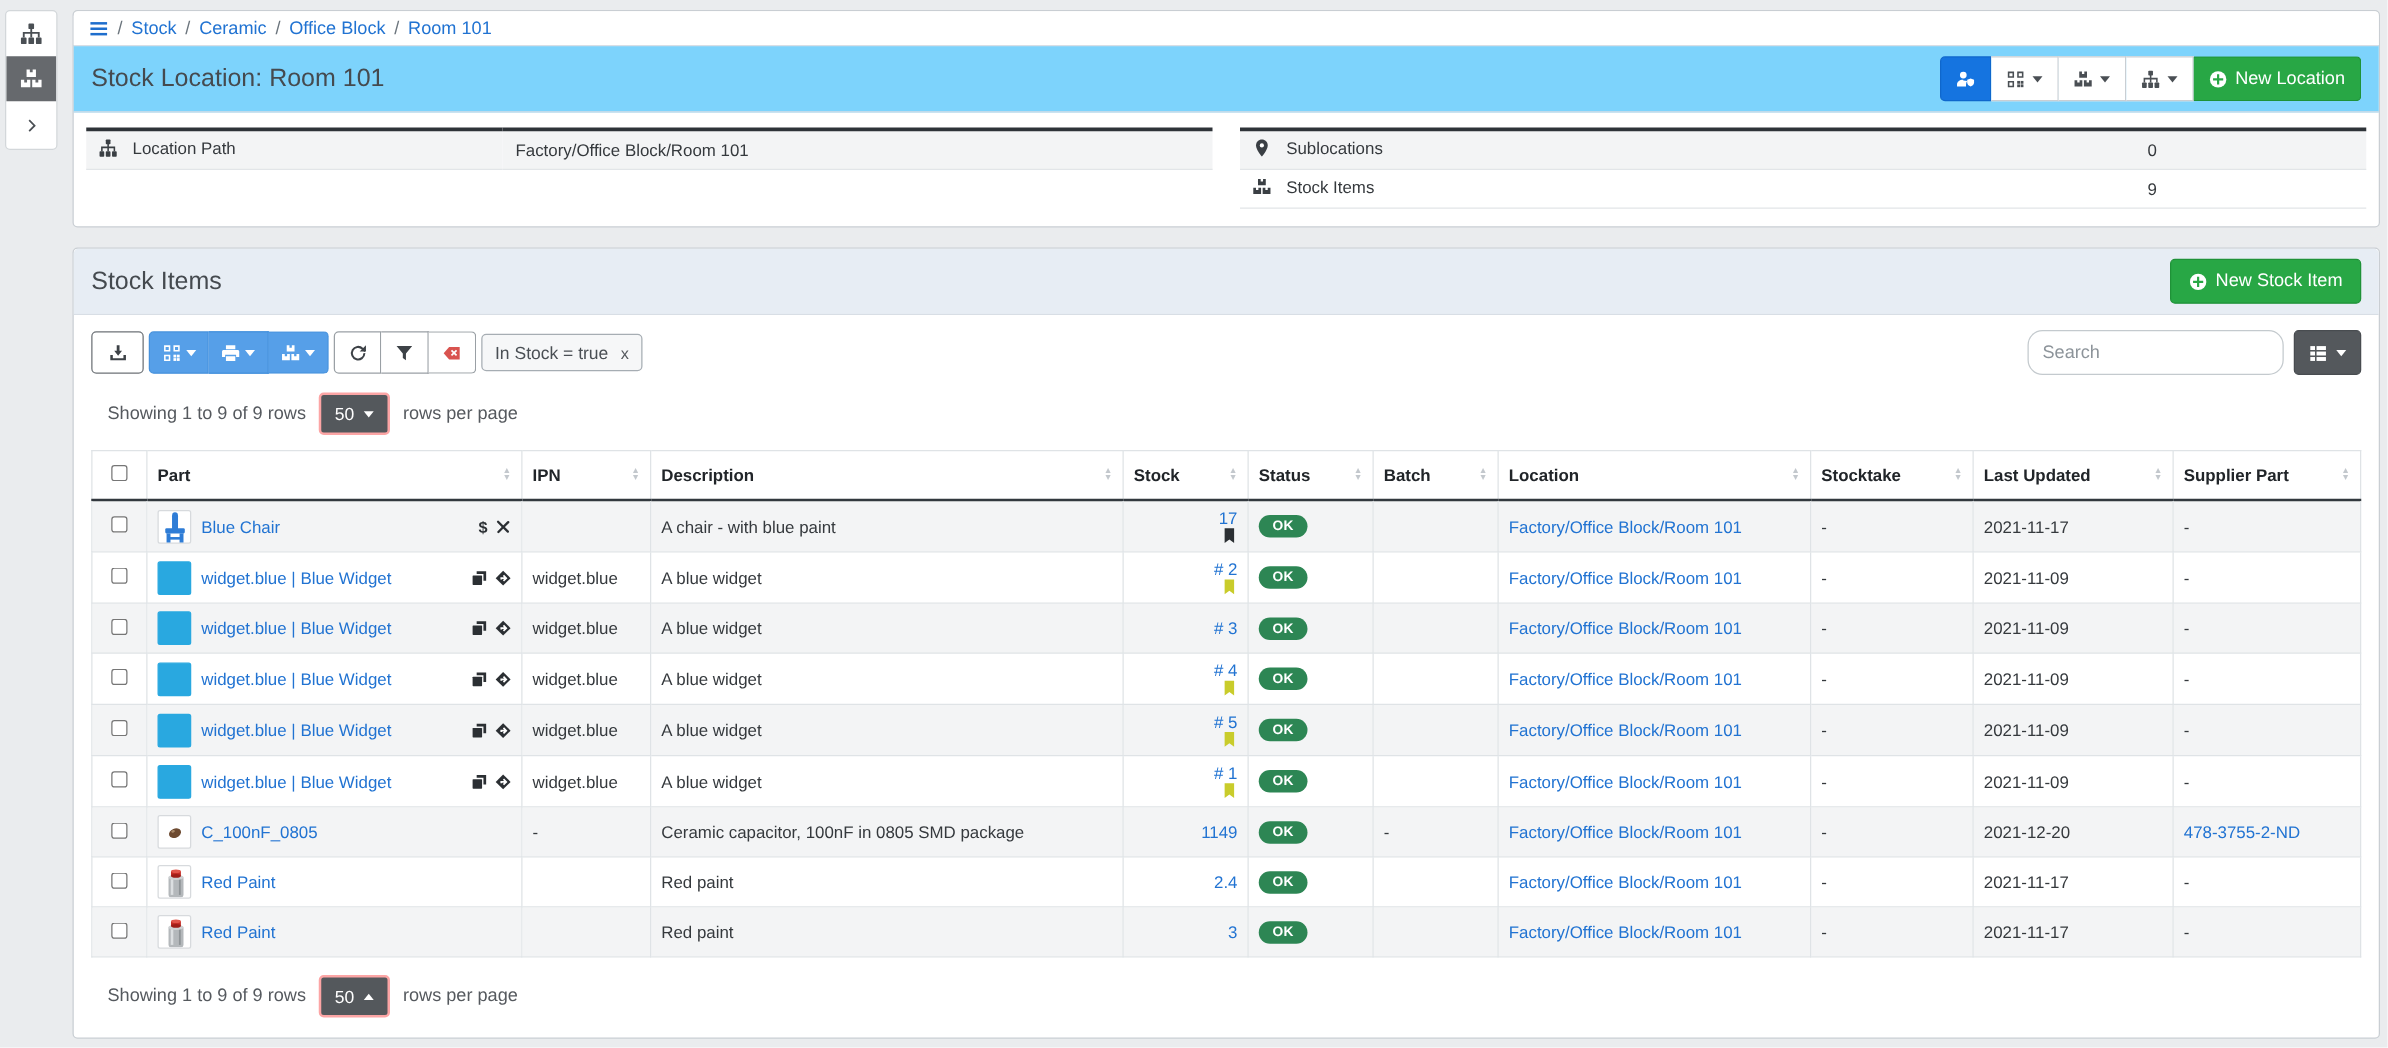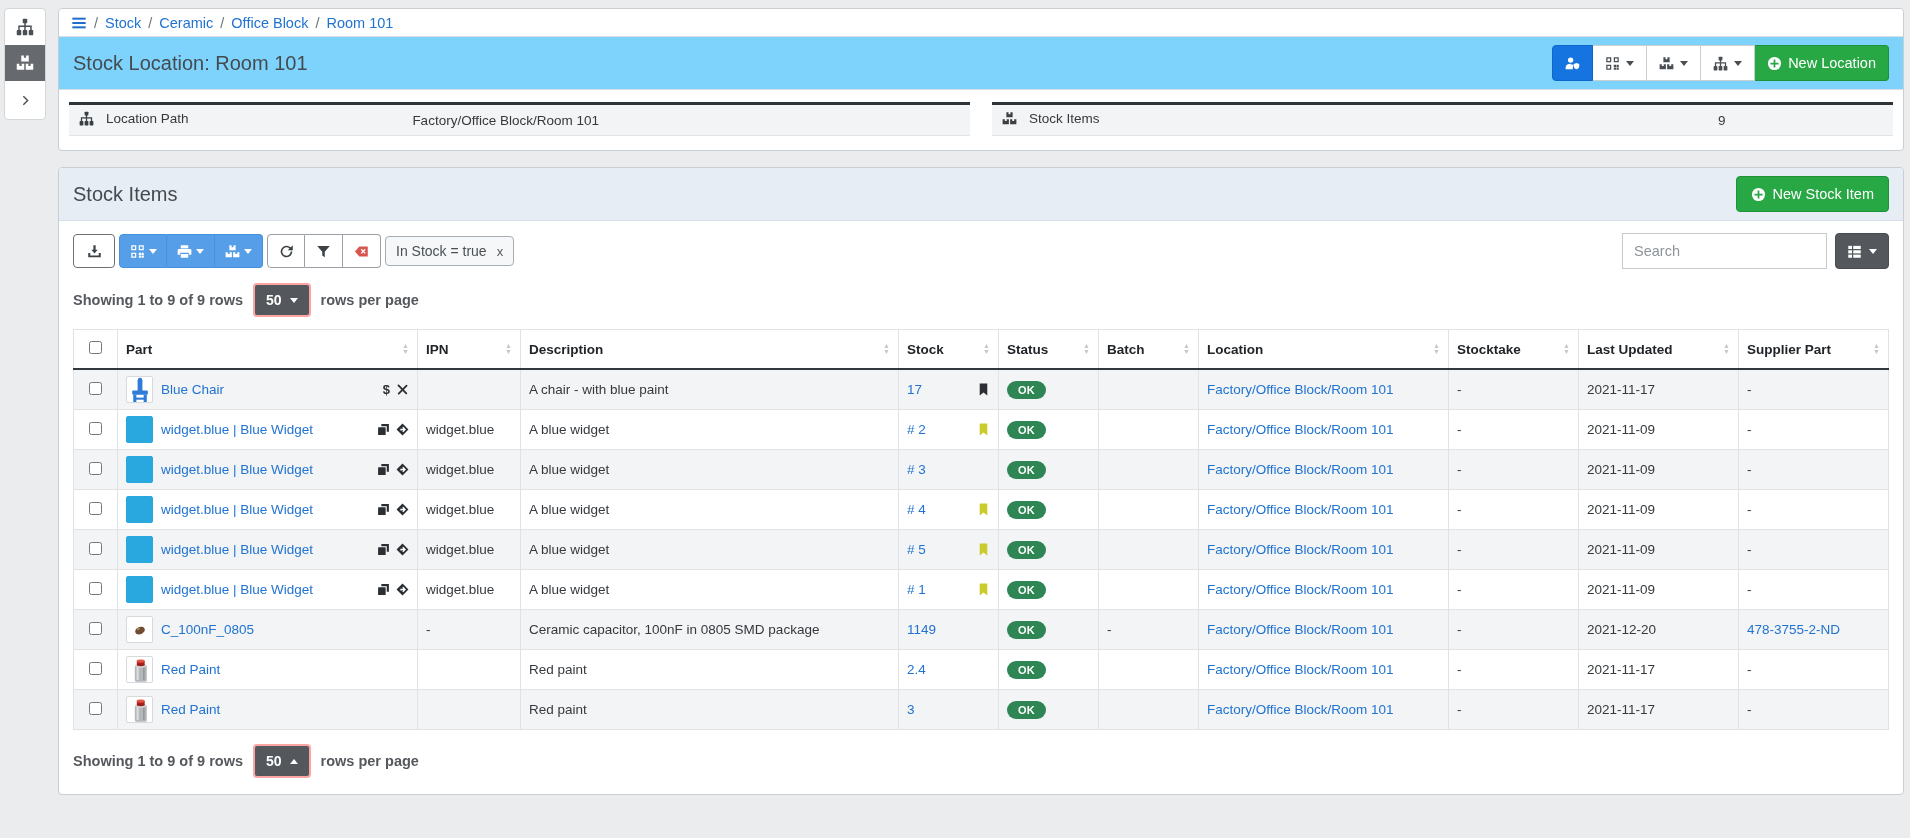--- a/index.html
+++ b/index.html
@@ -69,47 +69,47 @@
   .tb-group { display:flex; }
   .tb-group .tb-btn { border-radius:0; border-left-width:0; width:48px; }
   .tb-group .tb-btn:first-child { border-radius:4px 0 0 4px; border-left-width:1px; }
   .tb-group .tb-btn:last-child { border-radius:0 4px 4px 0; }
   .tb-group.blue .tb-btn { background:#569fe8; border-color:#4691dc; color:#fff; }
   .tb-group.util .tb-btn { width:38px; border-color:#9aa0a5; }
   .chip { display:inline-flex; align-items:center; gap:10px; border:1px solid #a6adb3; background:#f6f7f8;
           border-radius:4px; padding:6px 10px; font-size:14px; color:#4a4f54; cursor:pointer; }
   .chip-x { font-size:13px; color:#55595e; cursor:pointer; }
   .search-box { margin-left:auto; display:flex; gap:8px; align-items:center; }
-  .search-box input { width:205px; height:36px; border:1px solid #c4cace; border-radius:0; padding:0 11px;
+  .search-box input { width:205px; height:36px; border:1px solid #c4cace; border-radius:12px; padding:0 11px;
                       font-size:14.5px; color:#35393d; font-family:inherit; }
   .search-box input::placeholder { color:#8d949a; }
   .dark-btn { background:#54585c; border:1px solid #484c50; color:#fff; border-radius:4px; height:36px;
               display:inline-flex; align-items:center; gap:7px; padding:0 11px; cursor:pointer; }
 
-  .showing-row { display:flex; align-items:center; gap:10px; margin:14px 0 12px; color:#55595e; font-size:14.5px;font-weight:bold;}
+  .showing-row { display:flex; align-items:center; gap:10px; margin:14px 13px 12px; color:#55595e; font-size:14.5px;}
   .pg-btn { background:#54585c; border:2px solid #fca5a5; color:#fff; border-radius:4px;
             display:inline-flex; align-items:center; gap:8px; padding:7px 11px; font-size:14px; cursor:pointer;}
 
   
   table.data { width:100%; border-collapse:collapse; table-layout:fixed; font-size:13.5px; }
   table.data th, table.data td { border:1px solid #dfe3e6; padding:6px 8px; text-align:left; vertical-align:middle;
                                  overflow:hidden; white-space:nowrap; }
   table.data thead th { font-weight:bold; color:#212529; border-bottom:2px solid #32383e; padding:11px 8px; cursor:pointer;}
   table.data thead th .th-flex { display:flex; align-items:center; }
   .sort { display:inline-flex; flex-direction:column; margin-left:auto; color:#c3c8cd; font-size:7px; line-height:6px;}
   tr.striped td { background:#f3f4f5; }
   .cb-cell { text-align:center !important; }
   .part-flex { display:flex; align-items:center; gap:8px; }
   .thumb { width:27px; height:27px; background:#fff; border:1px solid #d7dadd; border-radius:2px;
            display:inline-flex; align-items:center; justify-content:center; flex:none; }
   .thumb.widget { background:#29a8e0; border-color:#29a8e0; }
   .thumb svg { width:25px; height:25px; }
   .part-icons { margin-left:auto; display:inline-flex; align-items:center; gap:6px; color:#2b2f33; }
   .dollar { font-weight:bold; font-size:13px; color:#2b2f33; }
-  .stock-flex { display:flex; align-items:center; }
+  .stock-flex { display:flex; align-items:flex-end;flex-direction:column; }
   .stock-flex .flag { margin-left:auto; }
   .badge-ok { display:inline-block; background:#2d8654; color:#fff; font-size:11px; font-weight:bold;
               padding:3px 11px; border-radius:11px; letter-spacing:.3px; }
 </style>
 </head>
 <body>
 
 <div class="page">
   <aside class="sidebar">
     <div class="side-item">
@@ -268,20 +268,33 @@
             <td>Factory/Office Block/Room 101</td>
           </tr>
         </tbody>
           </table>
         <table class="info-table">
           <colgroup>
               <col>
               <col style="width:185px">
             </colgroup>
           <tbody>
+              <tr>
+            <td><span class="info-label">
+              <span class="icon" style="color:#3a3f44">
+                      <svg viewBox="0 0 24 24" xmlns="http://www.w3.org/2000/svg">
+                        <path d="M12 1C7.8 1 4.5 4.3 4.5 8.6c0 5.6 7.5 14.2 7.5 14.2s7.5-8.6 7.5-14.2C19.5 4.3 16.2 1 12 1z" fill="currentColor"></path>
+                        <circle cx="12" cy="8.5" r="2.7" fill="#fff"></circle>
+                      </svg>
+                    </span>
+              <span>Sublocations</span>
+                  </span>
+            </td>
+            <td>0</td>
+          </tr>
           <tr>
             <td><span class="info-label">
               <span class="icon" style="color:#3a3f44">
                       <svg viewBox="0 0 24 24" xmlns="http://www.w3.org/2000/svg">
                         <g fill="currentColor">
                           <path d="M7 2h3.5v3h3V2H17v8H7z"></path>
                           <path d="M1 13h3.5v3h3v-3H11v8H1z"></path>
                           <path d="M13 13h3.5v3h3v-3H23v8H13z"></path>
                         </g>
                       </svg>

